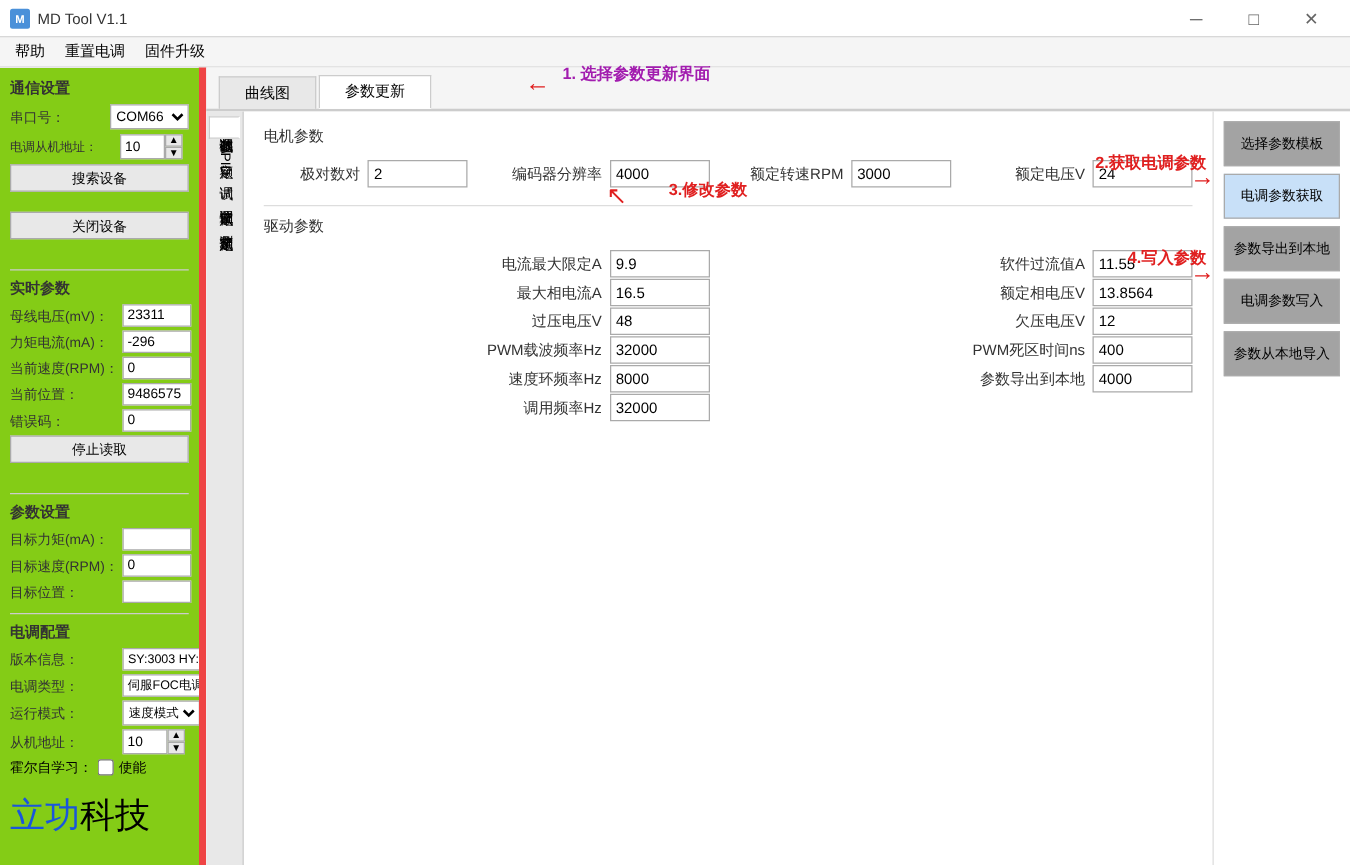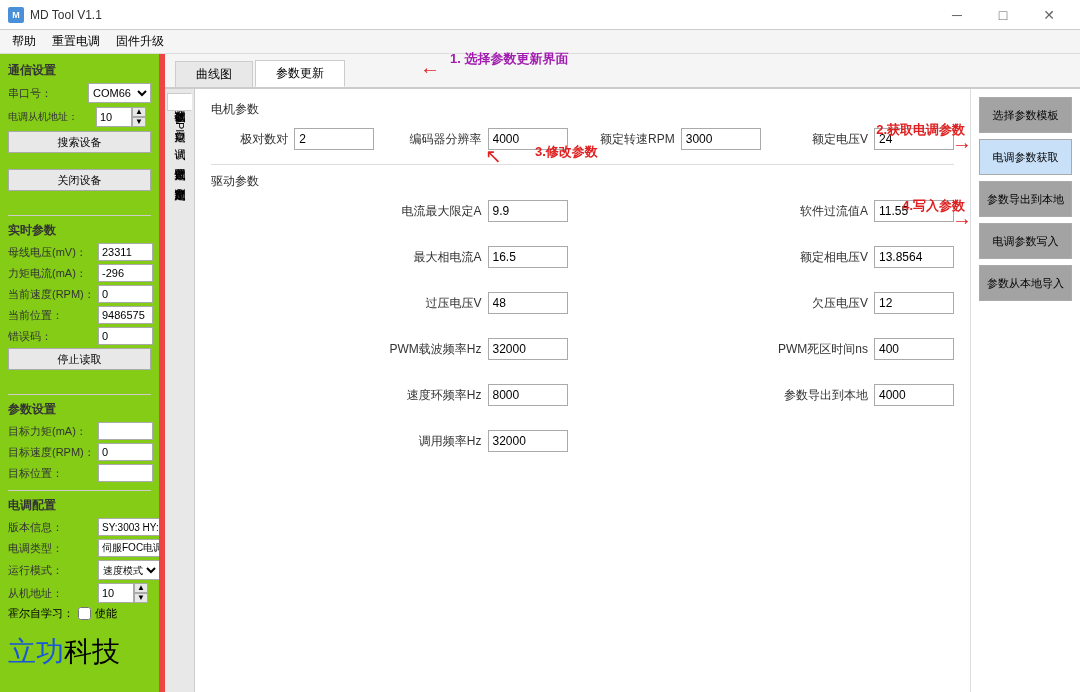--- a/index.html
+++ b/index.html
@@ -247,21 +247,21 @@
             <input type="text" class="param-field-input" value="24" style="">
           </div>
         </div>
 
         <div style="position:absolute; top:54px; left:340px; color:#e02020; font-size:13px; font-weight:bold; pointer-events:none; white-space:nowrap;">3.修改参数</div>
         <div style="position:absolute; top:55px; left:290px; color:#e02020; font-size:20px; pointer-events:none;">↖</div>
 
         <div class="param-section-divider"></div>
 
         <div class="param-section-title">驱动参数</div>
-        <div style="display:grid; grid-template-columns:1fr 1fr; gap:24px 30px;">
+        <div style="display:grid; grid-template-columns:1fr 1fr; gap:1px 30px;">
           <div class="param-field">
             <span class="param-field-label">电流最大限定A</span>
             <input type="text" class="param-field-input" value="9.9" style="">
           </div>
           <div class="param-field">
             <span class="param-field-label">软件过流值A</span>
             <input type="text" class="param-field-input" value="11.55" style="">
           </div>
           <div class="param-field">
             <span class="param-field-label">最大相电流A</span>

